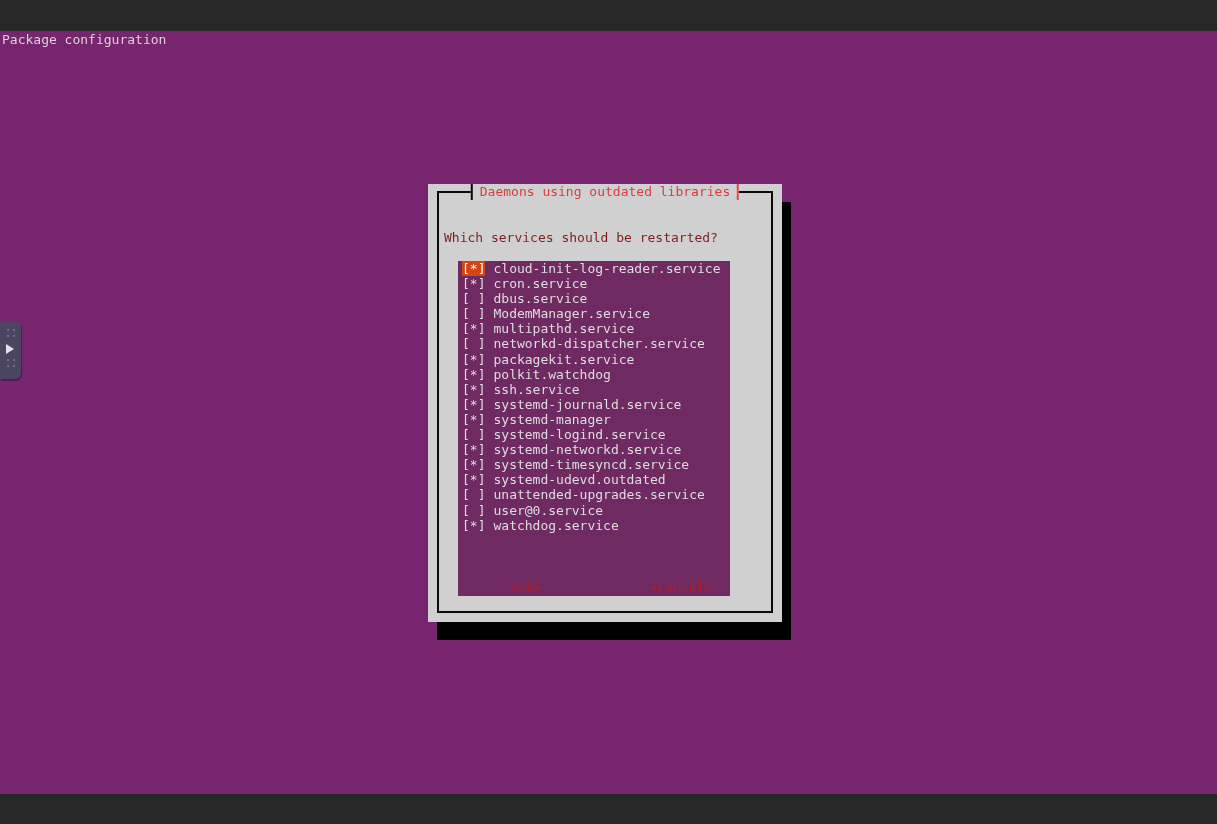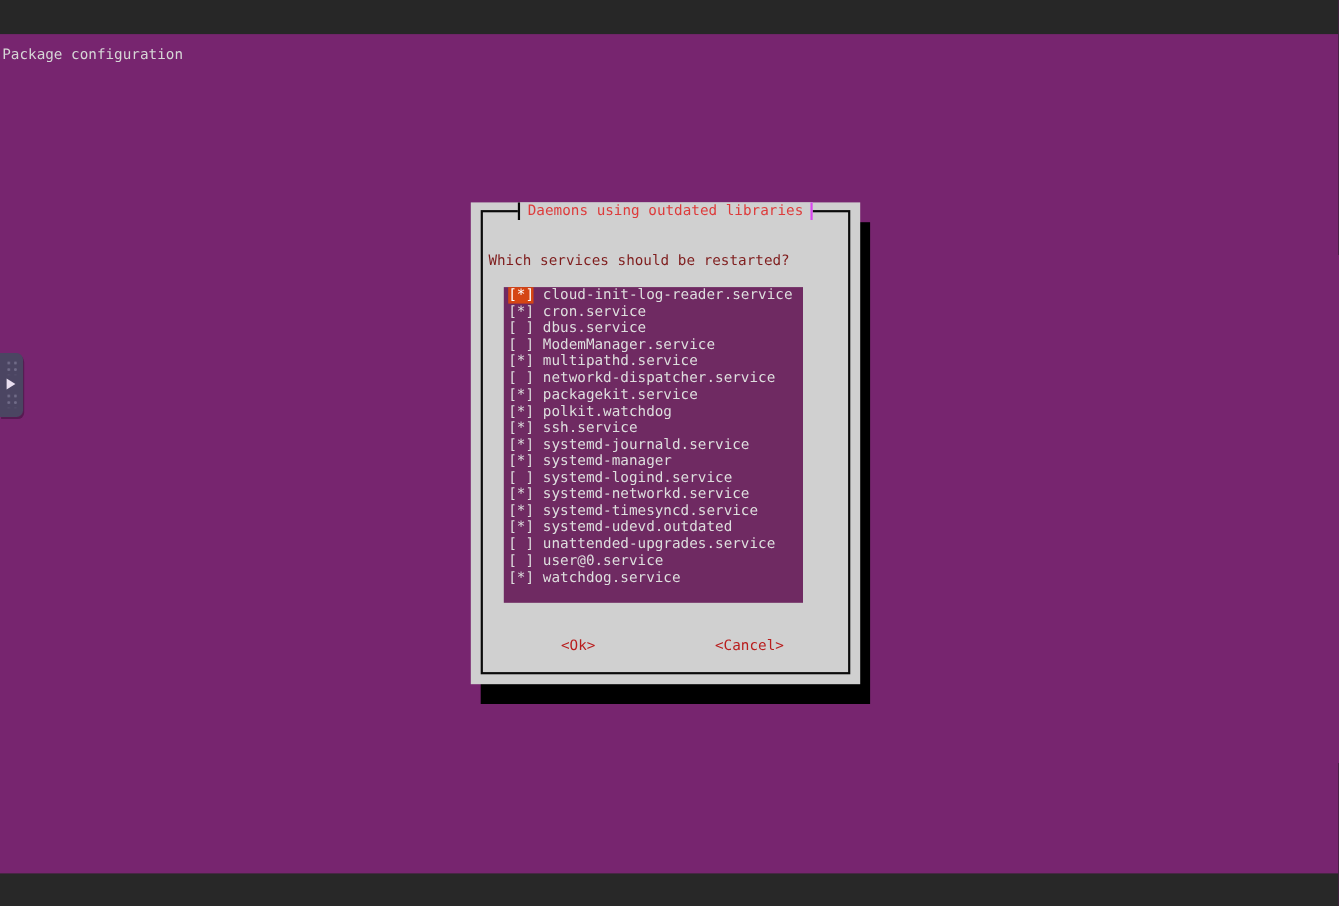--- a/index.html
+++ b/index.html
@@ -18,21 +18,20 @@
   }
   .bottombar {
     position: absolute; left: 0; bottom: 0;
     width: 100%; height: 30px;
     background: #282828;
   }
   .statusline {
     position: absolute; left: 2px; top: 32px;
     color: #d6d6d6; font-size: 13px; line-height: 15px;
     white-space: pre;
-    margin-top: 11px;
   }
   
   .dock {
     position: absolute; left: 0; top: 321px;
     width: 21px; height: 58px;
     background: #4b4562;
     border-radius: 0 6px 6px 0;
     box-shadow: 1px 2px 0 rgba(30,5,30,0.35);
   }
   .dots {
@@ -62,31 +61,31 @@
   }
   .dlg-title {
     position: absolute; top: 0px; left: 50%;
     transform: translateX(-50%);
     z-index: 2;
     background: #d0d0d0;
     color: #dd3b3b;
     font-size: 13px; line-height: 16px;
     padding: 0 7px;
     border-left: 2px solid #0a0a0a;
-    border-right: 2px solid #d946ef;
+    border-right: 2px solid #ef4444;
     white-space: pre;
   }
   .question {
     position: absolute; left: 16px; top: 46px;
     color: #7f1d1d; font-size: 13px; line-height: 15px;
     white-space: pre;
   }
   .listbox {
     position: absolute; left: 30px; top: 77px;
-    width: 272px; height: 287px;
+    width: 272px; height: 335px;
     background: #6f2a62;
     overflow: hidden;
   }
   .list-row {
     height: 15.1px; line-height: 15.1px;
     font-size: 13px; color: #dedede;
     padding-left: 4px;
     white-space: pre;
   }
   .cb { display: inline-block; margin-right: 8px; white-space: pre; }

